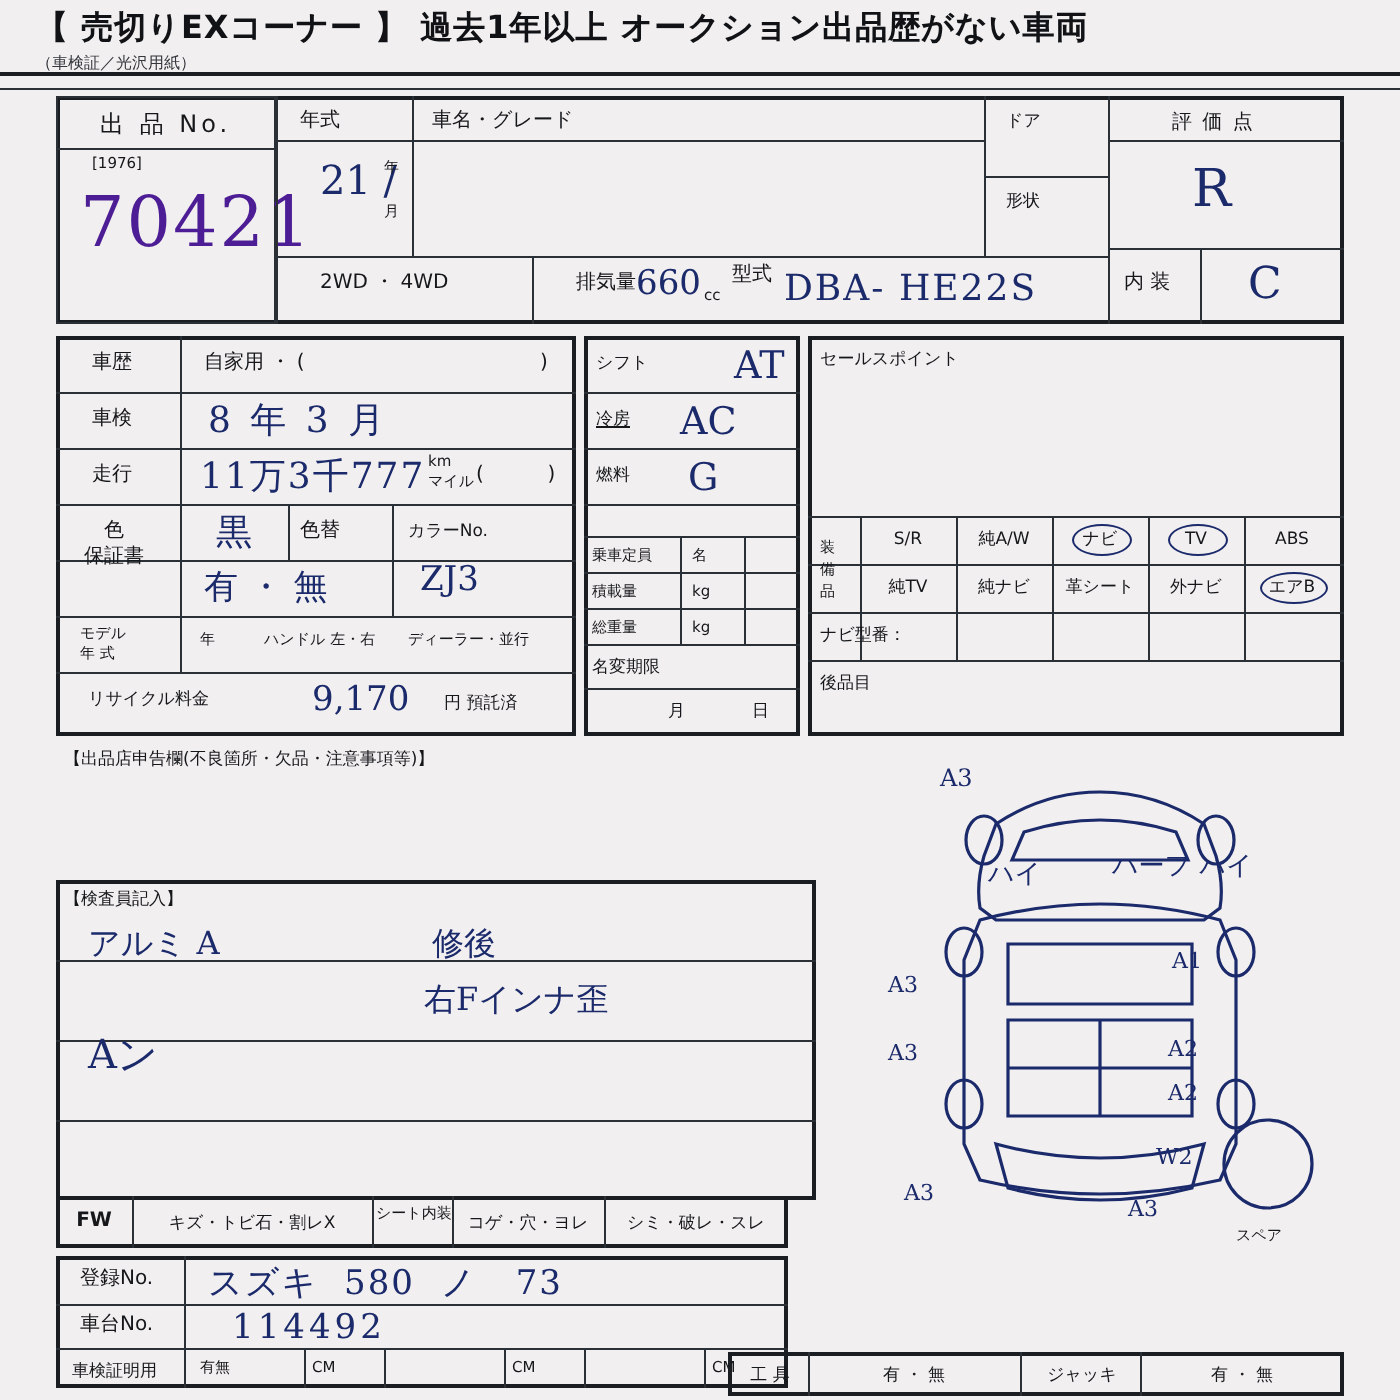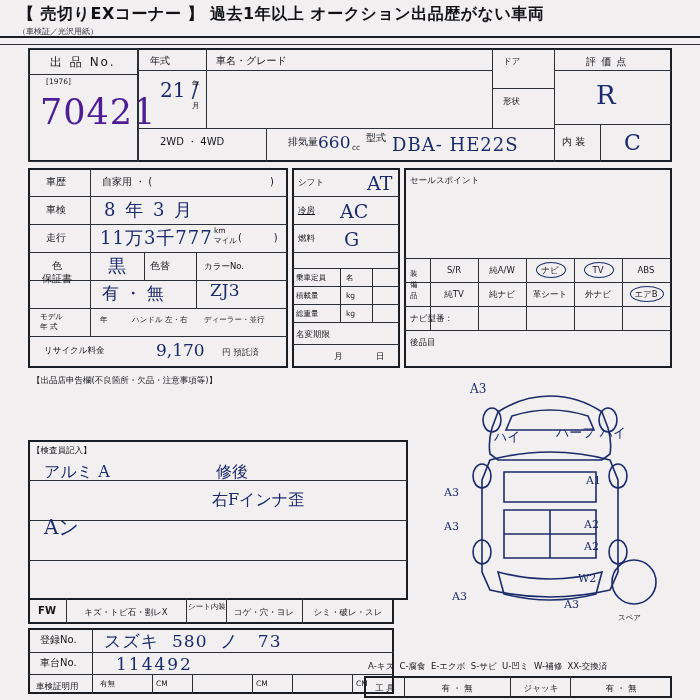--- a/index.html
+++ b/index.html
@@ -278,21 +278,20 @@
   <div class="lbl sm" style="left:36px;top:680px;">車検証明用</div>
   <div class="lbl xs" style="left:100px;top:678px;">有無</div>
 
   <div class="hand" style="left:104px;top:630px;font-size:17px;letter-spacing:1px;">スズキ  580  ノ   73</div>
   <div class="hand" style="left:116px;top:654px;font-size:17px;letter-spacing:2px;">114492</div>
 
   <div class="lbl xs" style="left:156px;top:678px;">CM</div>
   <div class="lbl xs" style="left:256px;top:678px;">CM</div>
   <div class="lbl xs" style="left:356px;top:678px;">CM</div>
 
-  <div class="lbl sm" style="left:368px;top:660px;">A-キズ  C-腐食  E-エクボ  S-サビ  U-凹ミ  W-補修  XX-交換済</div>
 
   <div class="box2" style="left:364px;top:676px;width:308px;height:22px;"></div>
   <div class="vline" style="left:404px;top:676px;height:22px;"></div>
   <div class="vline" style="left:510px;top:676px;height:22px;"></div>
   <div class="vline" style="left:570px;top:676px;height:22px;"></div>
   <div class="lbl sm center" style="left:366px;top:682px;width:38px;">工 具</div>
   <div class="lbl sm center" style="left:406px;top:682px;width:102px;">有 ・ 無</div>
   <div class="lbl sm center" style="left:512px;top:682px;width:58px;">ジャッキ</div>
   <div class="lbl sm center" style="left:572px;top:682px;width:98px;">有 ・ 無</div>
 

